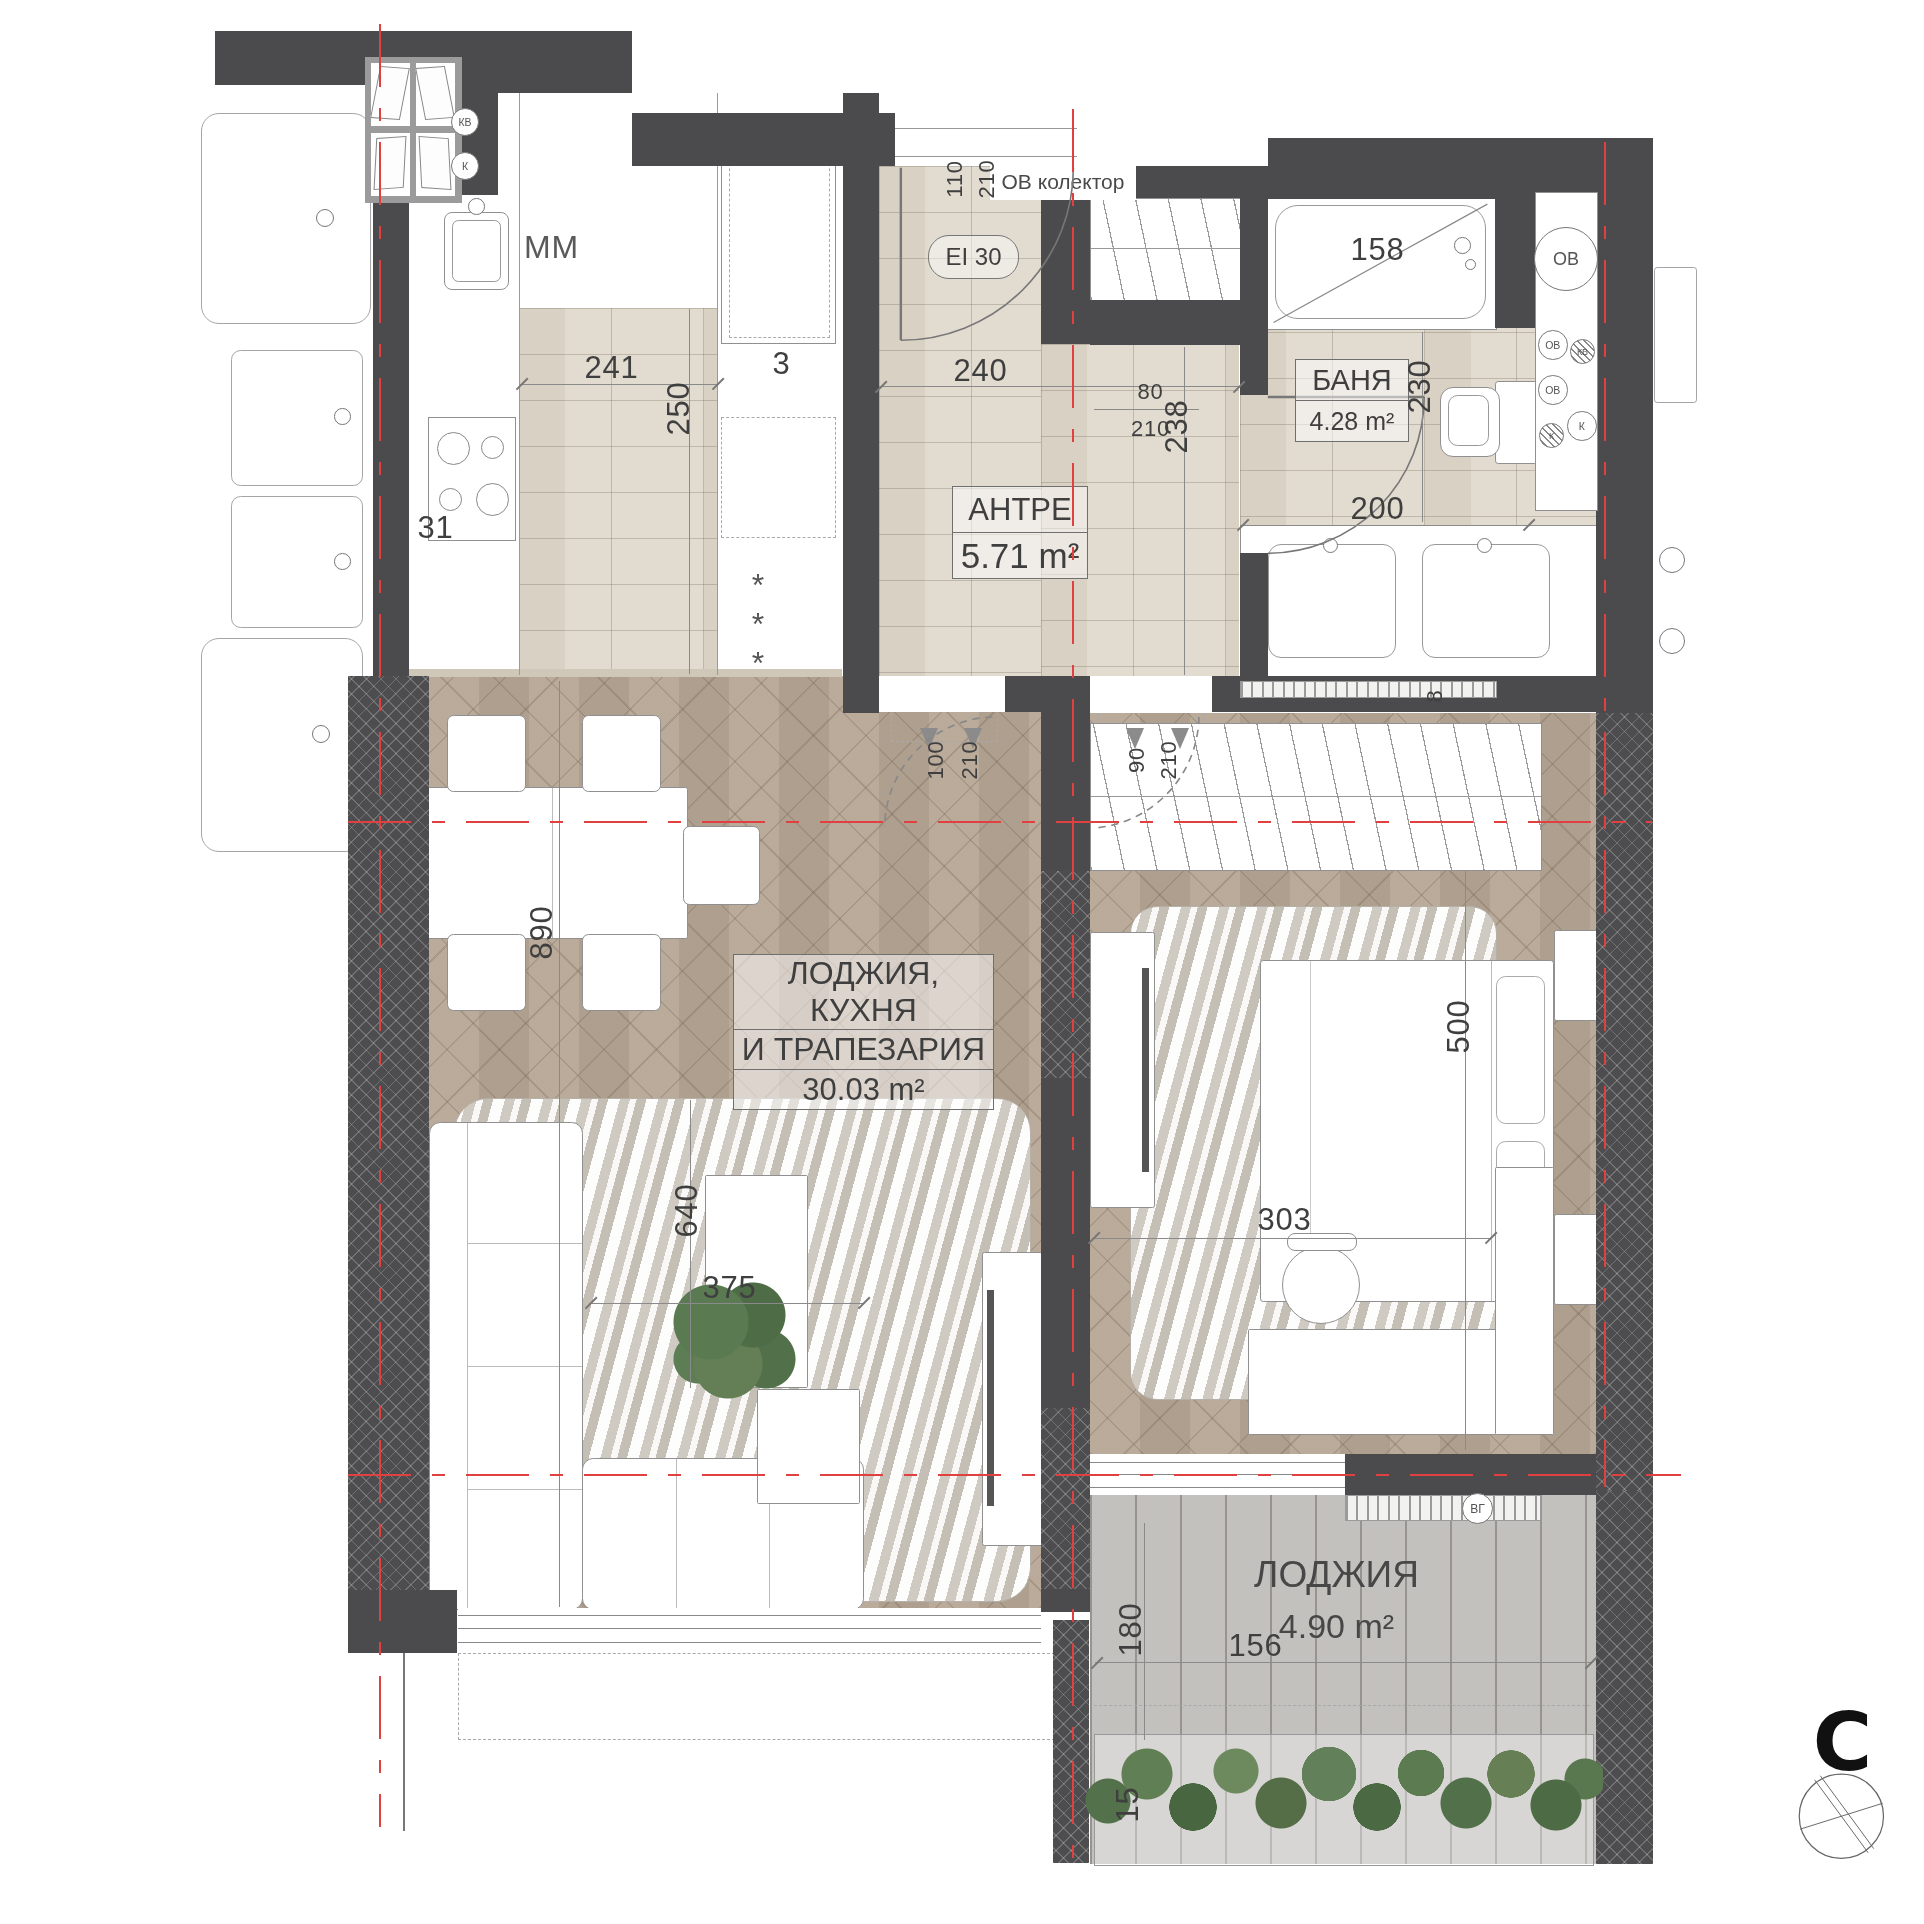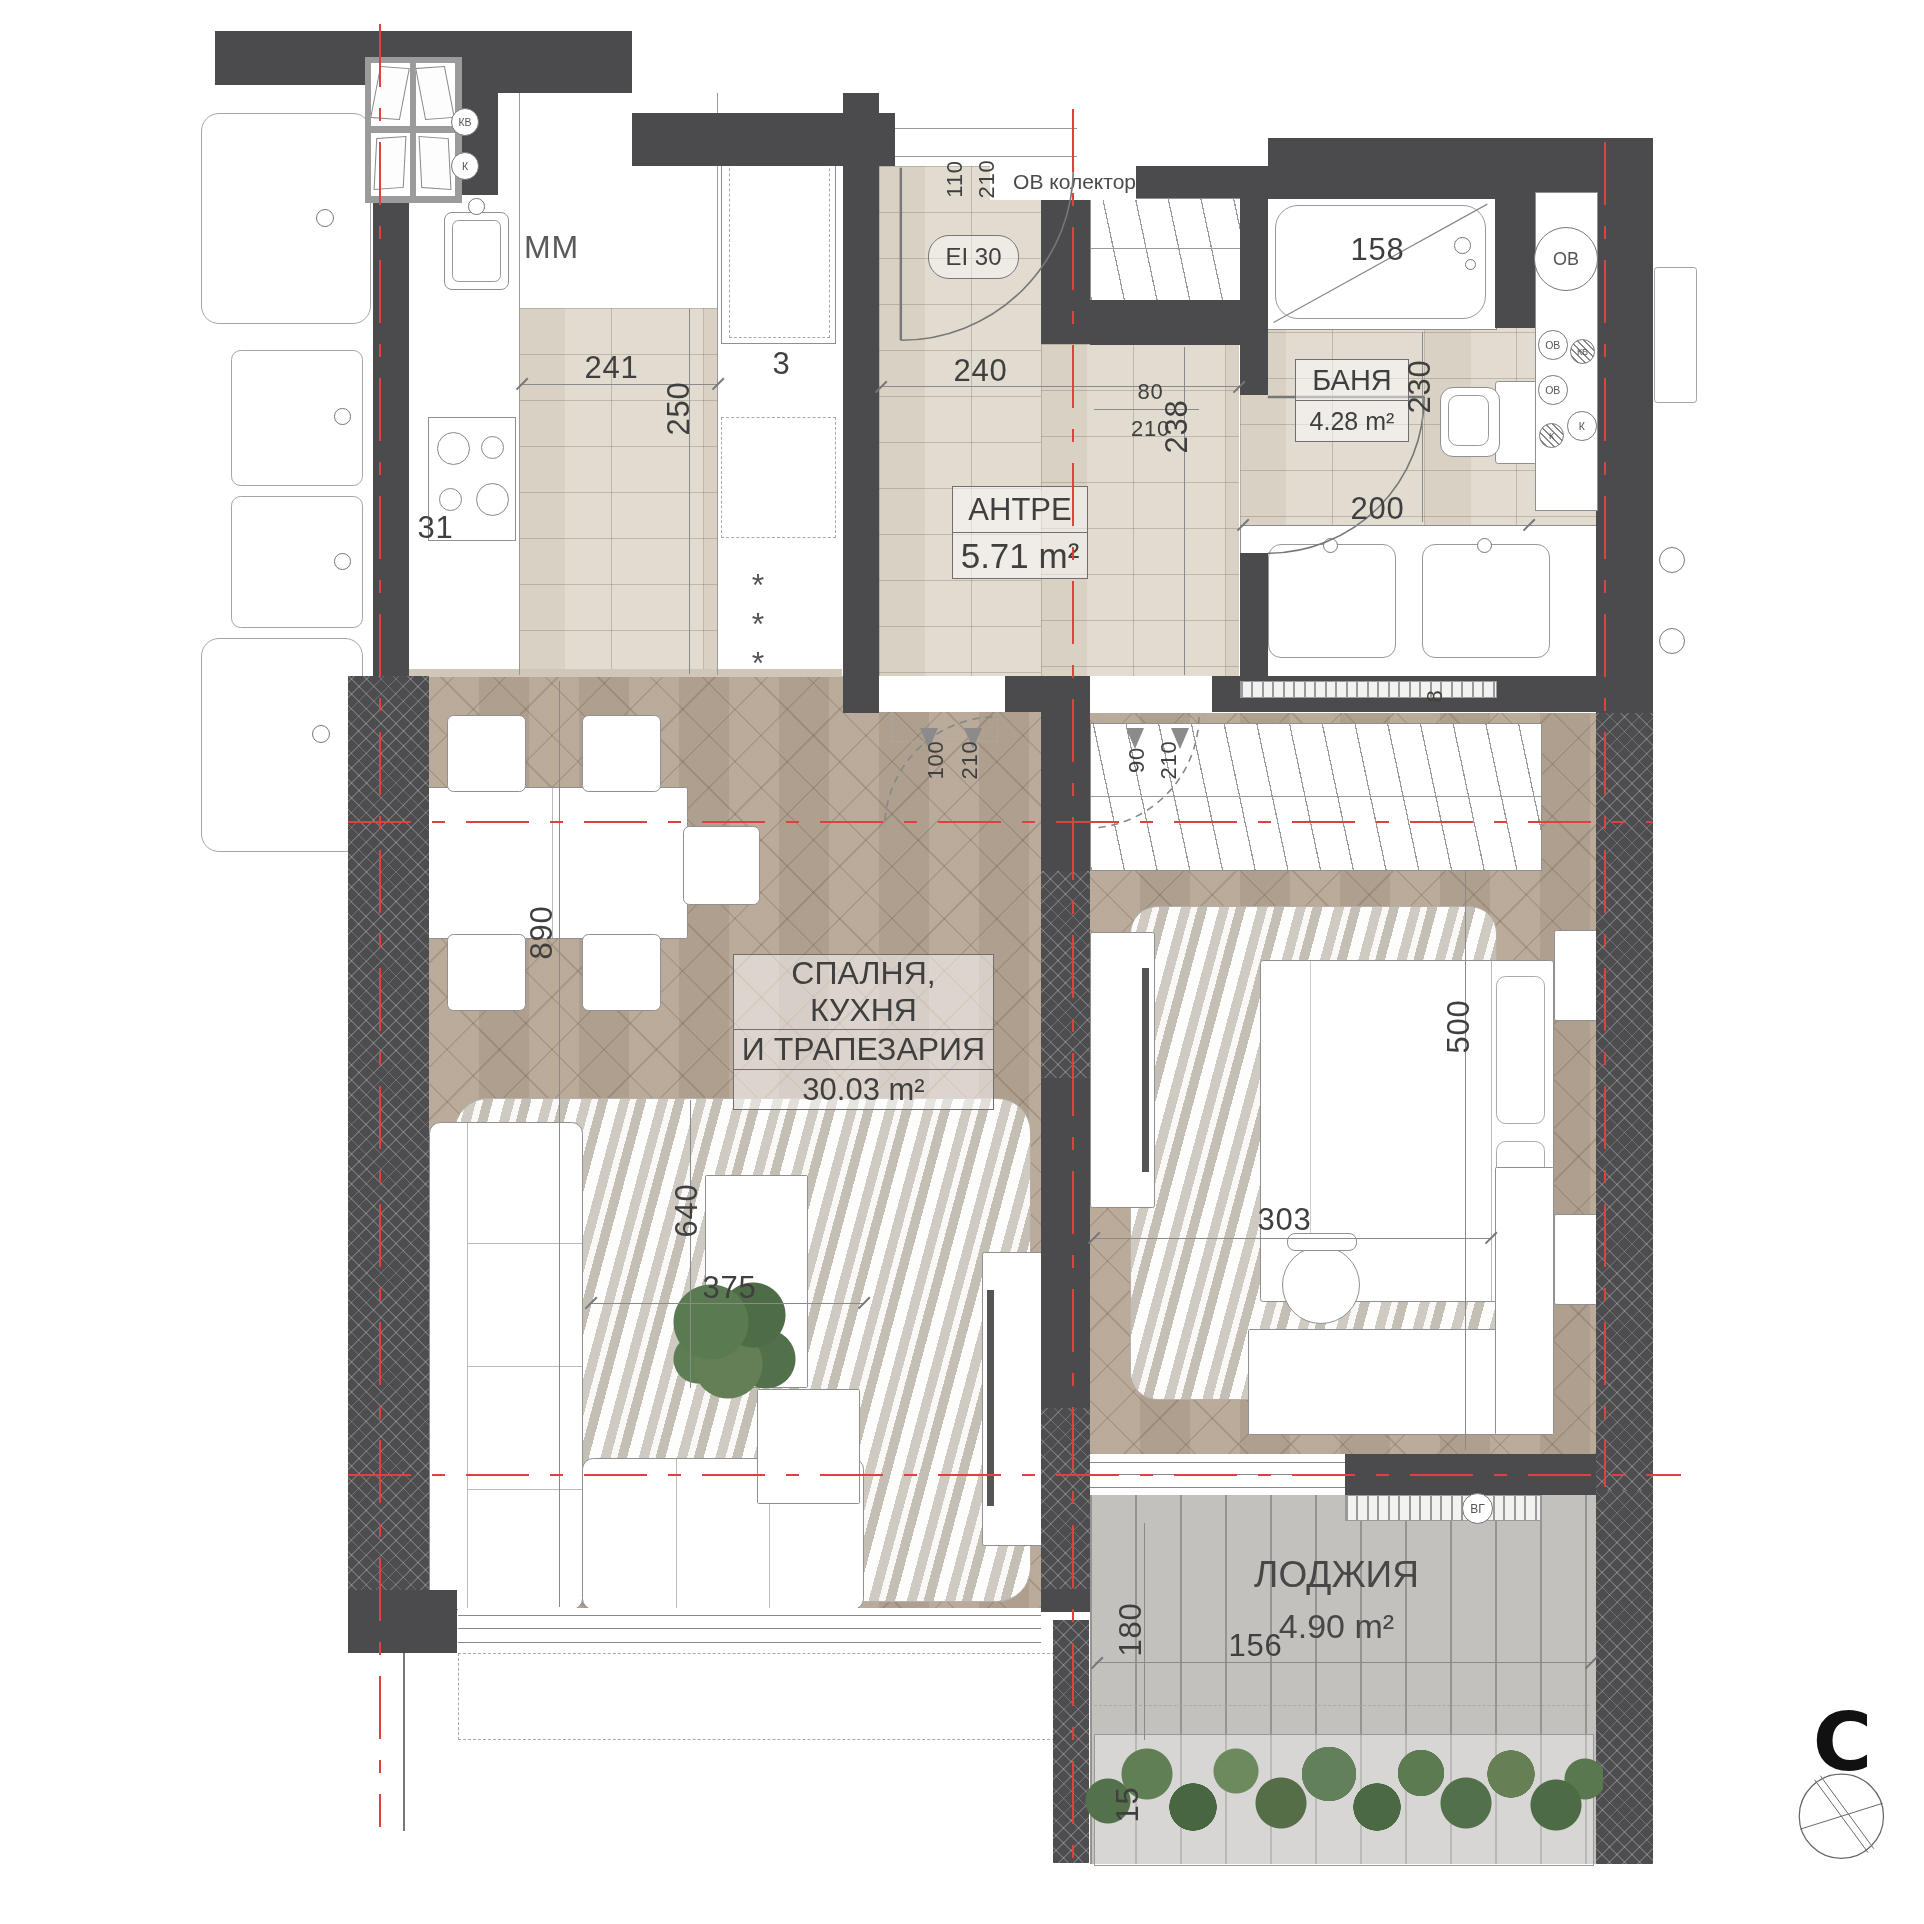--- a/index.html
+++ b/index.html
@@ -169,21 +169,21 @@
   <div class="abs" style="left:476px;top:483px;width:31px;height:31px;border:1.2px solid #888;border-radius:50%;z-index:4"></div>
   <div class="abs furn" style="left:721px;top:130px;width:113px;height:212px;border-width:0.8px">
       <div style="margin:6.5px;width:99px;height:198px;border:1.2px dashed #aaa"></div>
     </div>
   <div class="abs dash" style="left:721px;top:417px;width:113px;height:119px"></div>
   <div class="abs stars" style="left:739px;top:567px">***</div>
 
   <div class="abs furn slash" style="left:1090px;top:198px;width:150px;height:101px">
       <div style="position:absolute;left:0;top:49px;width:100%;height:0.8px;background:#999"></div>
     </div>
-  <div class="abs" style="left:990px;top:164px;width:146px;height:36px;background:#fff;z-index:5;display:flex;align-items:center;justify-content:flex-end;font-size:21px;color:#4a4a4a">
+  <div class="abs" style="left:990px;top:164px;width:146px;height:36px;background:#fff;z-index:5;display:flex;align-items:center;justify-content:center;font-size:21px;color:#4a4a4a">
       <span>ОВ колектор</span>
     </div>
 
   <div class="abs furn" style="left:1264px;top:194px;width:231px;height:134px;border-radius:0">
       <div style="position:absolute;left:9.7px;top:9.7px;width:209px;height:112px;border:0.8px solid #999;border-radius:23px"></div>
     </div>
   <div class="abs circ" style="left:1454px;top:237px;width:14.6px;height:14.6px"></div>
   <div class="abs circ" style="left:1465px;top:259px;width:9px;height:9px"></div>
 
   <div class="abs furn" style="left:1535px;top:192px;width:61px;height:317px;border-radius:0;z-index:5"></div>
@@ -297,21 +297,21 @@
 
   <div class="abs lbl-box" style="left:952px;top:486px;width:134px;height:91px;font-size:31px">
     <div>АНТРЕ</div>
     <div style="font-size:35px">5.71 m²</div>
   </div>
   <div class="abs lbl-box" style="left:1295px;top:359px;width:112px;height:81px;font-size:29px">
     <div>БАНЯ</div>
     <div style="font-size:25px">4.28 m²</div>
   </div>
   <div class="abs lbl-box" style="left:733px;top:954px;width:259px;height:154px;font-size:32px">
-    <div>СПАЛНЯ, КУХНЯ</div>
+    <div>ЛОДЖИЯ, КУХНЯ</div>
     <div>И ТРАПЕЗАРИЯ</div>
     <div style="font-size:31px">30.03 m²</div>
   </div>
   <div class="abs plain-lbl" style="left:1207px;top:1554px;width:259px;font-size:37px">ЛОДЖИЯ</div>
   <div class="abs plain-lbl" style="left:1207px;top:1607px;width:259px;font-size:34px">4.90 m²</div>
   <div class="abs" style="left:928px;top:235px;width:89px;height:42px;border:1.2px solid #777;border-radius:21px;background:rgba(255,255,255,.45);display:flex;align-items:center;justify-content:center;font-size:24px;z-index:8">
       <span>EI 30</span>
     </div>
   <div class="abs dim" style="left:519px;top:231px;width:65px;font-size:32px;color:#5a5a5a">ММ</div>
 

